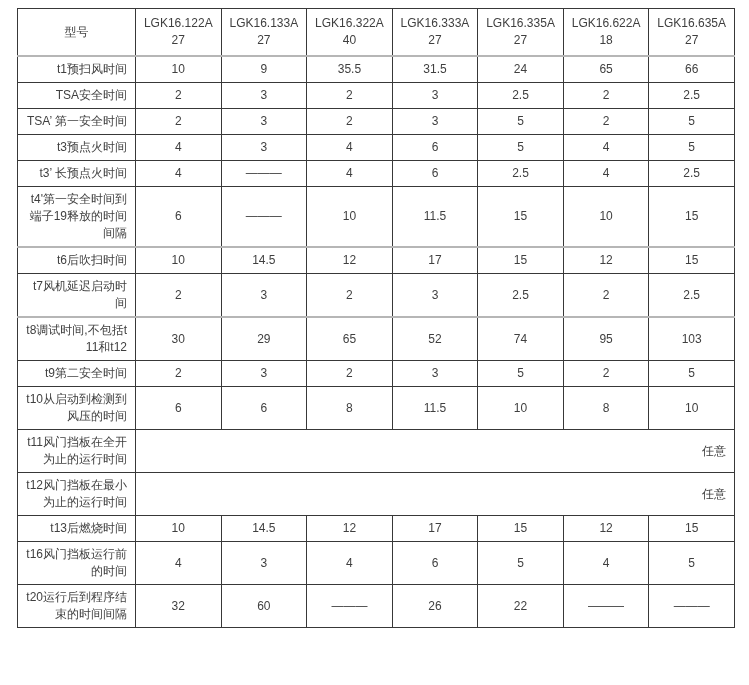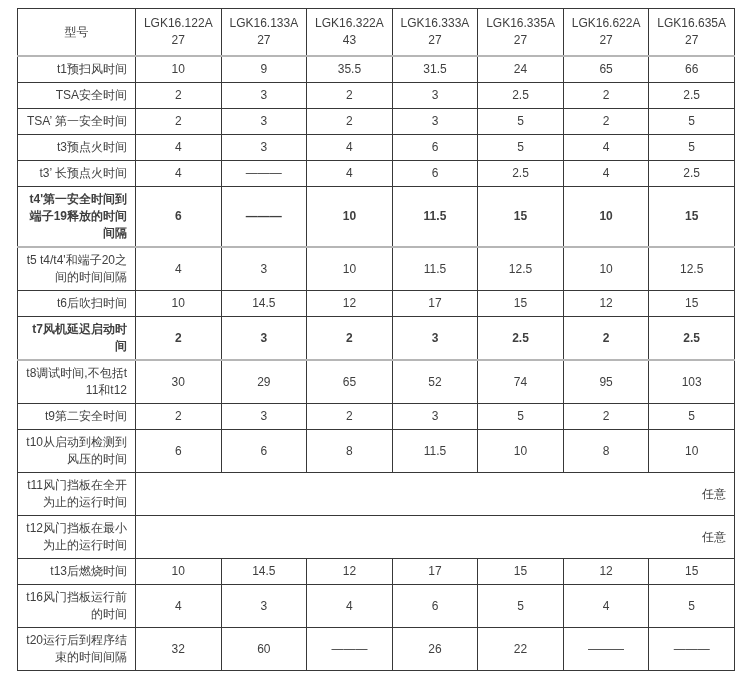--- a/index.html
+++ b/index.html
@@ -43,47 +43,46 @@
     word-break: break-all;
   }
   td.value-cell {
     text-align: center;
   }
   td.merged-cell {
     text-align: right;
   }
   tr.thick-bottom td {
     border-bottom: 2px solid #b6b6b6;
-    font-weight: bold;
   }
 </style>
 </head>
 <body>
 
 <div class="page">
   <table class="spec-table">
     <colgroup>
       <col style="width:118px">
       <col span="7">
     </colgroup>
     <thead>
       <tr>
         <th>型号</th>
         <th>LGK16.122A
 27</th>
         <th>LGK16.133A
 27</th>
         <th>LGK16.322A
-43</th>
+40</th>
         <th>LGK16.333A
 27</th>
         <th>LGK16.335A
 27</th>
         <th>LGK16.622A
-27</th>
+18</th>
         <th>LGK16.635A
 27</th>
       </tr>
     </thead>
     <tbody>
         <tr>
           <td class="label-cell">t1预扫风时间</td>
           <td class="value-cell">10</td>
           <td class="value-cell">9</td>
           <td class="value-cell">35.5</td>
@@ -134,30 +133,20 @@
         </tr>
         <tr class="thick-bottom">
           <td class="label-cell">t4'第一安全时间到端子19释放的时间间隔</td>
           <td class="value-cell">6</td>
           <td class="value-cell">———</td>
           <td class="value-cell">10</td>
           <td class="value-cell">11.5</td>
           <td class="value-cell">15</td>
           <td class="value-cell">10</td>
           <td class="value-cell">15</td>
-        </tr>
-        <tr>
-          <td class="label-cell">t5 t4/t4'和端子20之间的时间间隔</td>
-          <td class="value-cell">4</td>
-          <td class="value-cell">3</td>
-          <td class="value-cell">10</td>
-          <td class="value-cell">11.5</td>
-          <td class="value-cell">12.5</td>
-          <td class="value-cell">10</td>
-          <td class="value-cell">12.5</td>
         </tr>
         <tr>
           <td class="label-cell">t6后吹扫时间</td>
           <td class="value-cell">10</td>
           <td class="value-cell">14.5</td>
           <td class="value-cell">12</td>
           <td class="value-cell">17</td>
           <td class="value-cell">15</td>
           <td class="value-cell">12</td>
           <td class="value-cell">15</td>

